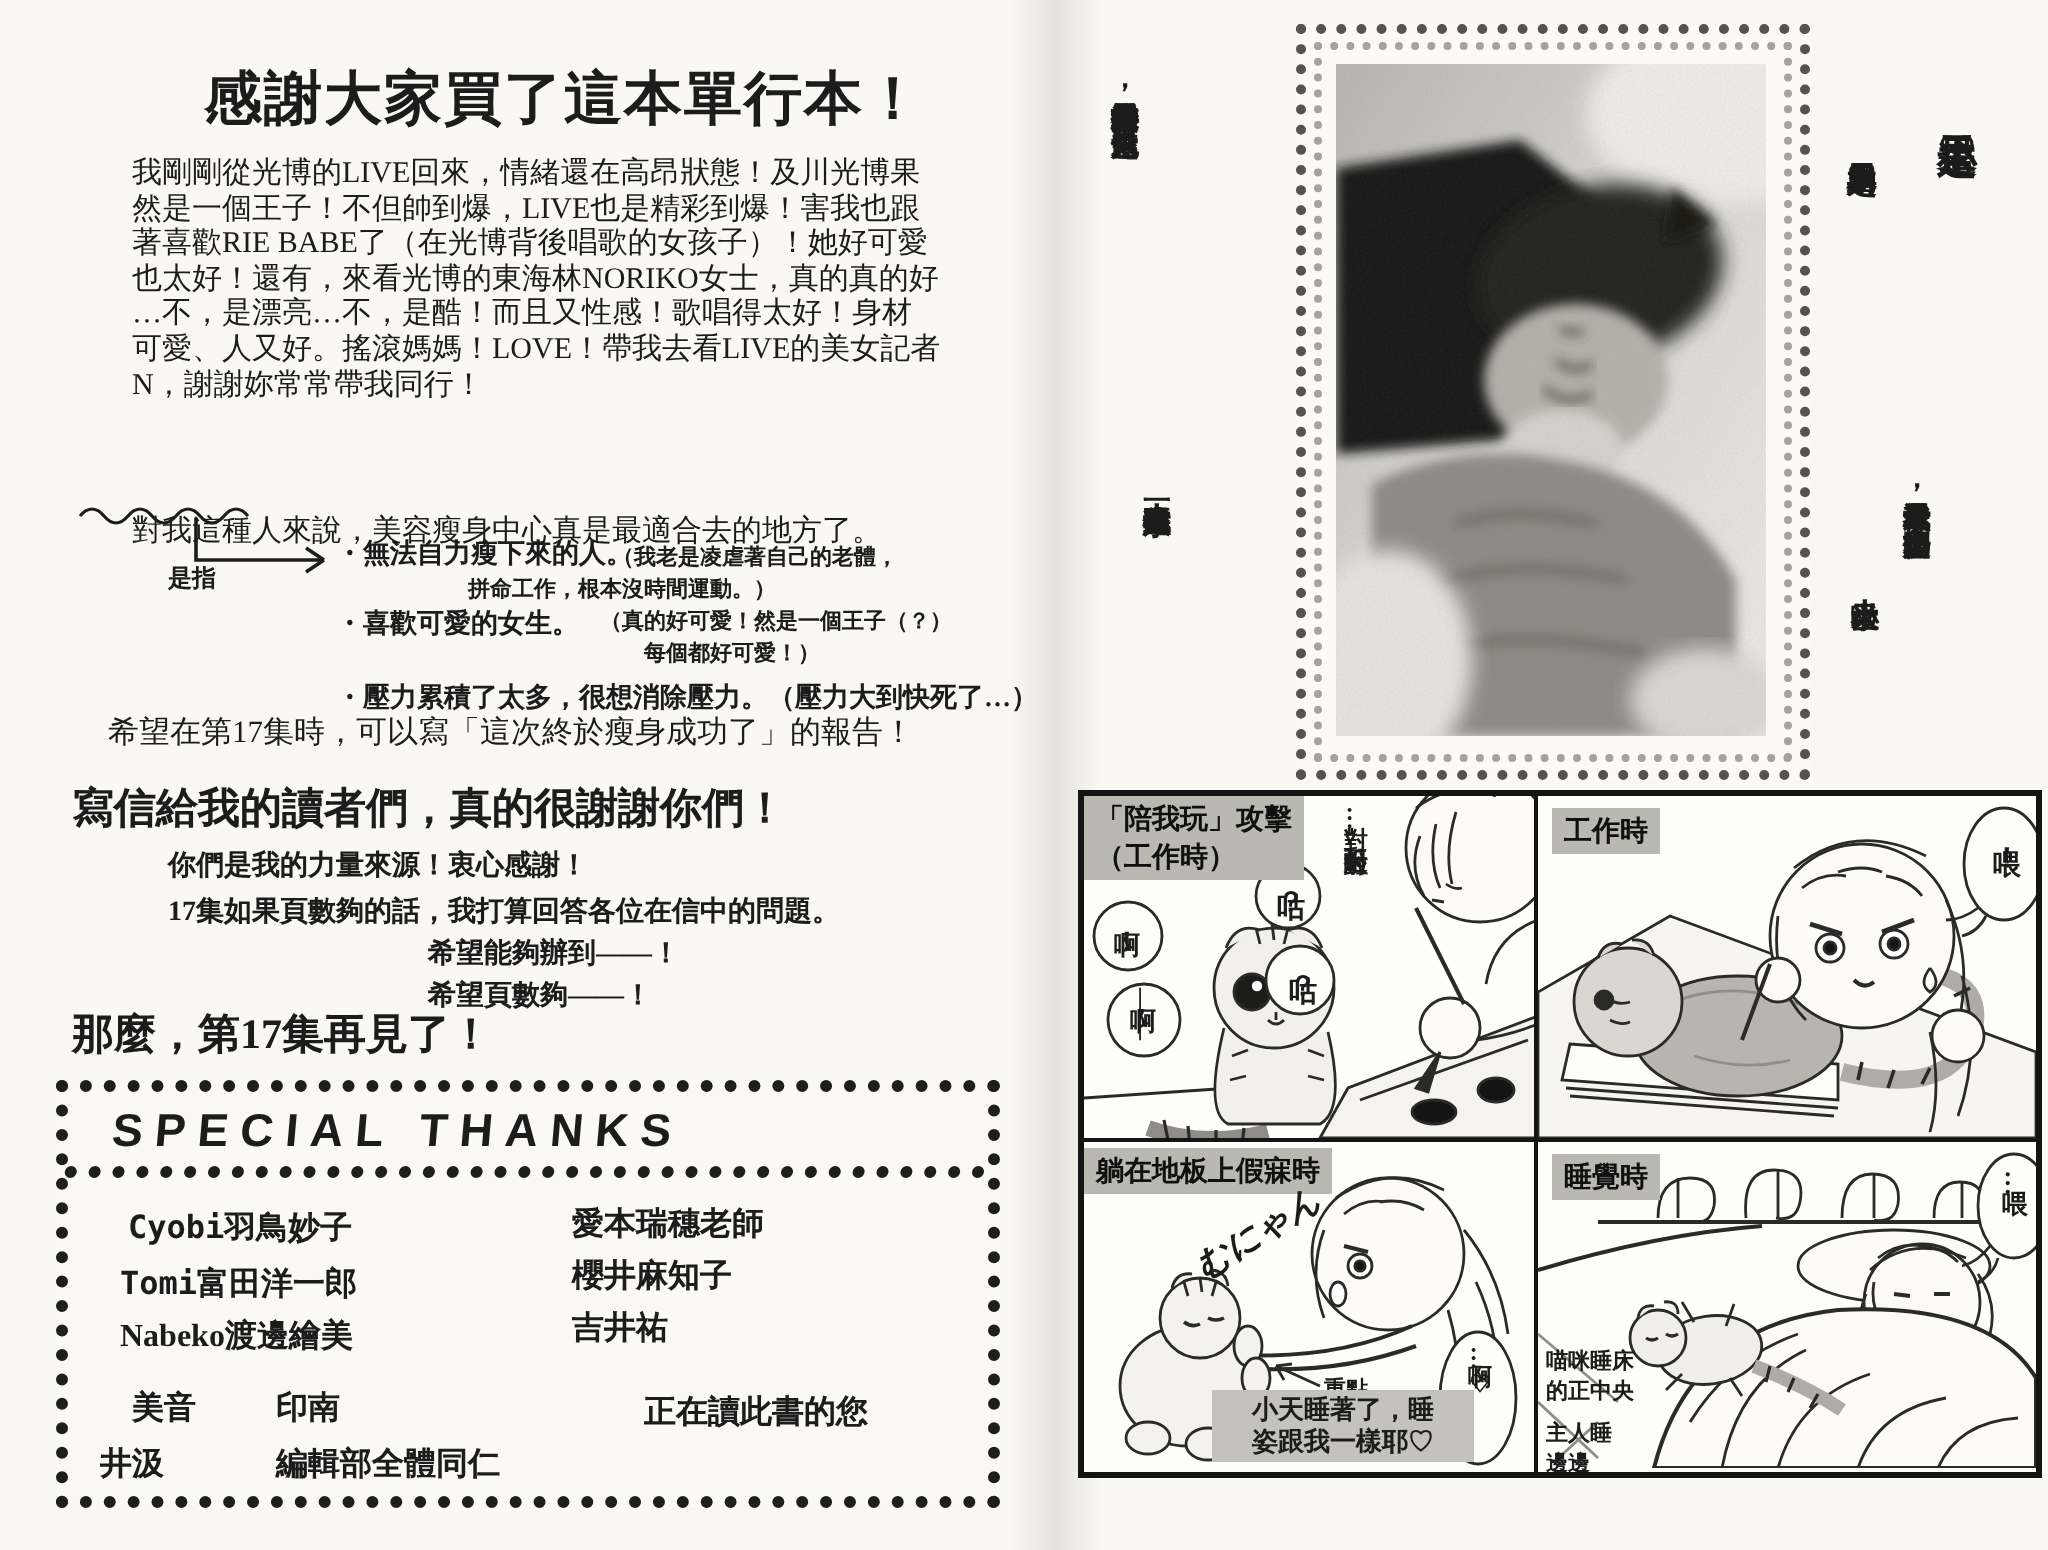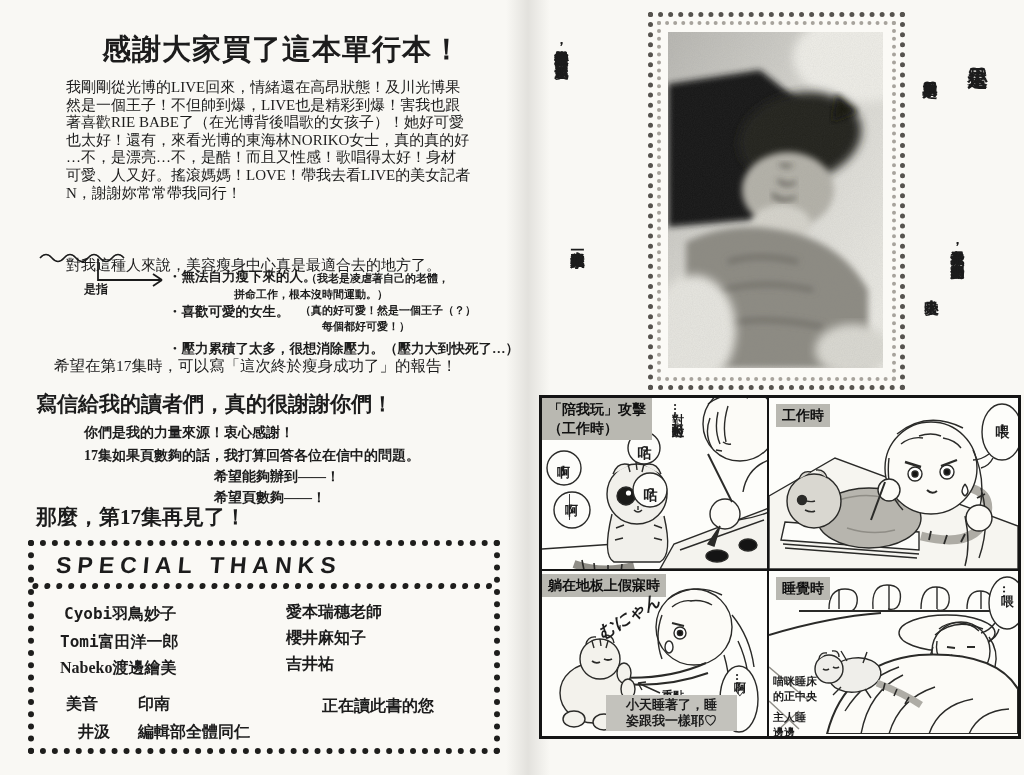--- a/index.html
+++ b/index.html
@@ -103,21 +103,21 @@
       <div class="thanks-title nowrap">SPECIAL THANKS</div>
       <div class="tname nowrap" style="left:30px;top:58px;font-family:'DejaVu Sans Mono',monospace;">Cyobi羽鳥妙子</div>
       <div class="tname nowrap" style="left:26px;top:86px;font-family:'DejaVu Sans Mono',monospace;">Tomi富田洋一郎</div>
       <div class="tname nowrap" style="left:26px;top:112px;font-family:Liberation Serif, serif;">Nabeko渡邊繪美</div>
       <div class="tname nowrap" style="left:252px;top:56px;">愛本瑞穗老師</div>
       <div class="tname nowrap" style="left:252px;top:82px;">櫻井麻知子</div>
       <div class="tname nowrap" style="left:252px;top:108px;">吉井祐</div>
       <div class="tname nowrap" style="left:32px;top:148px;">美音</div>
       <div class="tname nowrap" style="left:104px;top:148px;font-family:Liberation Serif, serif;">印南</div>
       <div class="tname nowrap" style="left:288px;top:150px;">正在讀此書的您</div>
-      <div class="tname nowrap" style="left:44px;top:176px;">井汲</div>
+      <div class="tname nowrap" style="left:16px;top:176px;">井汲</div>
       <div class="tname nowrap" style="left:104px;top:176px;">編輯部全體同仁</div>
     </div>
   </div>
 
   <div class="abs gutter"></div>
 
   <div class="abs" style="left:512px;top:0;width:512px;height:775px;">
 
     
   </div>

